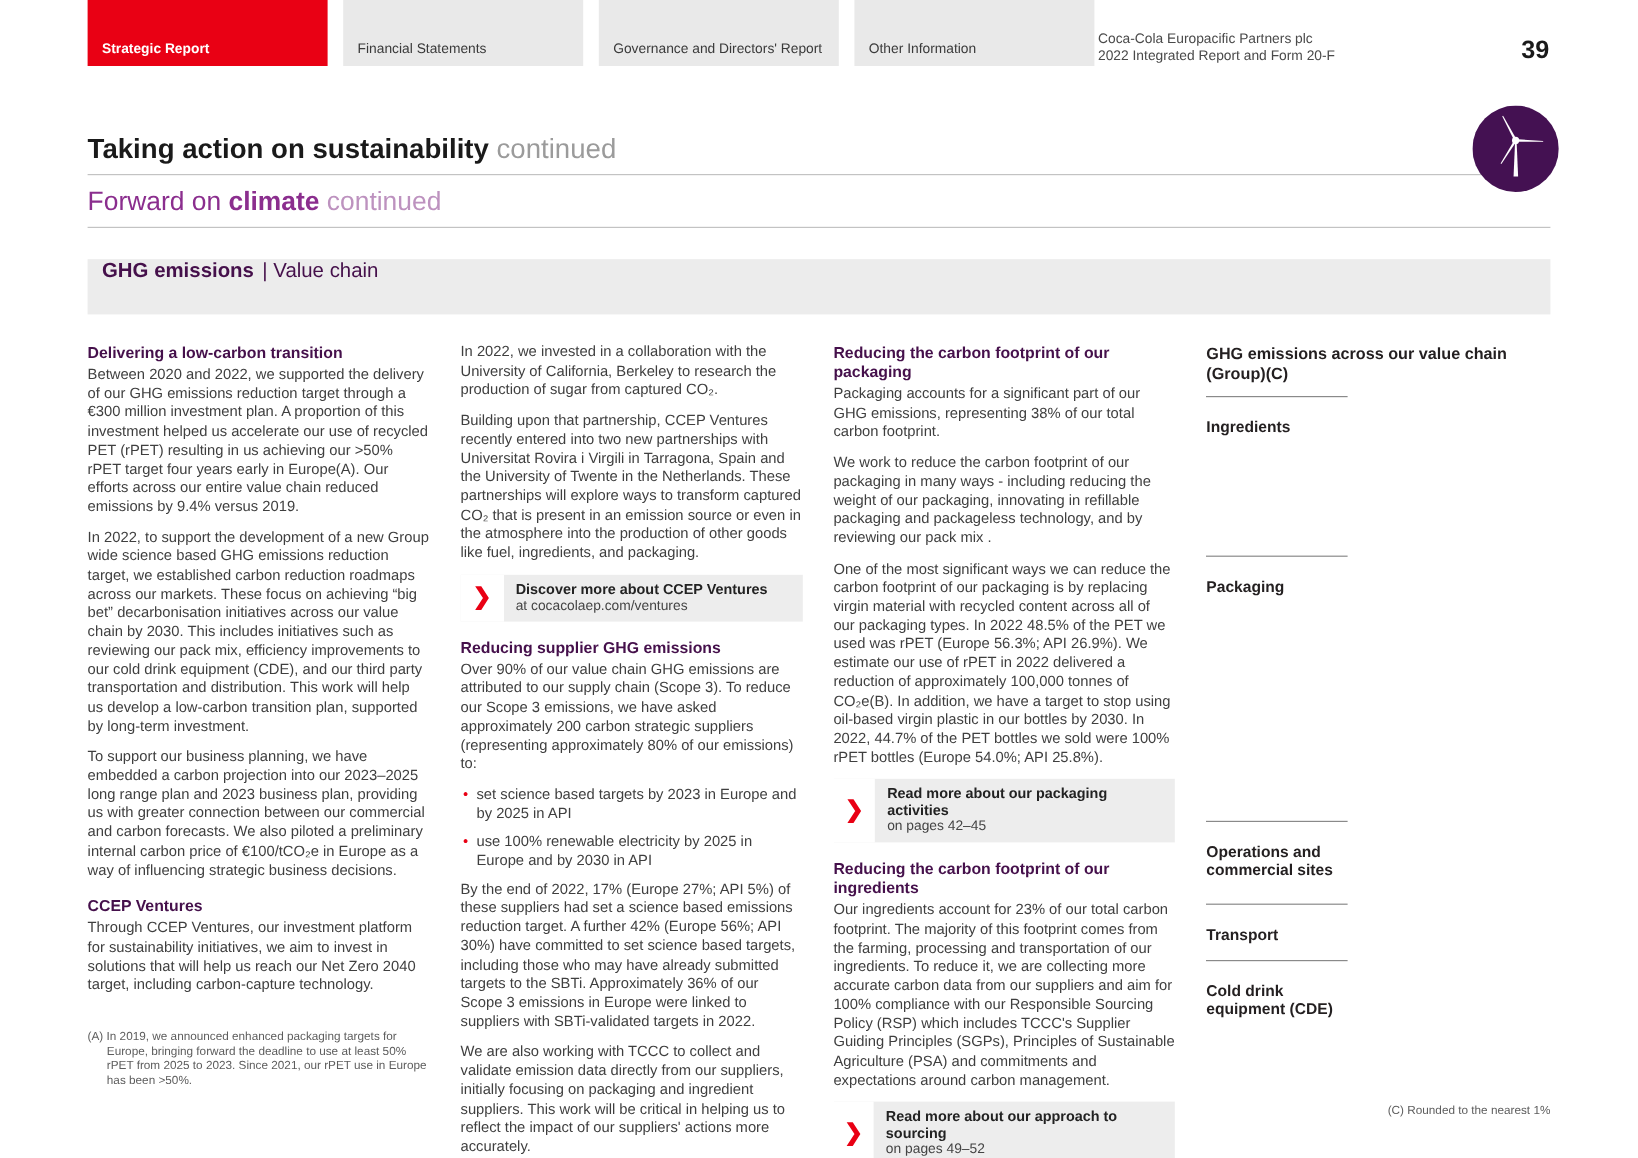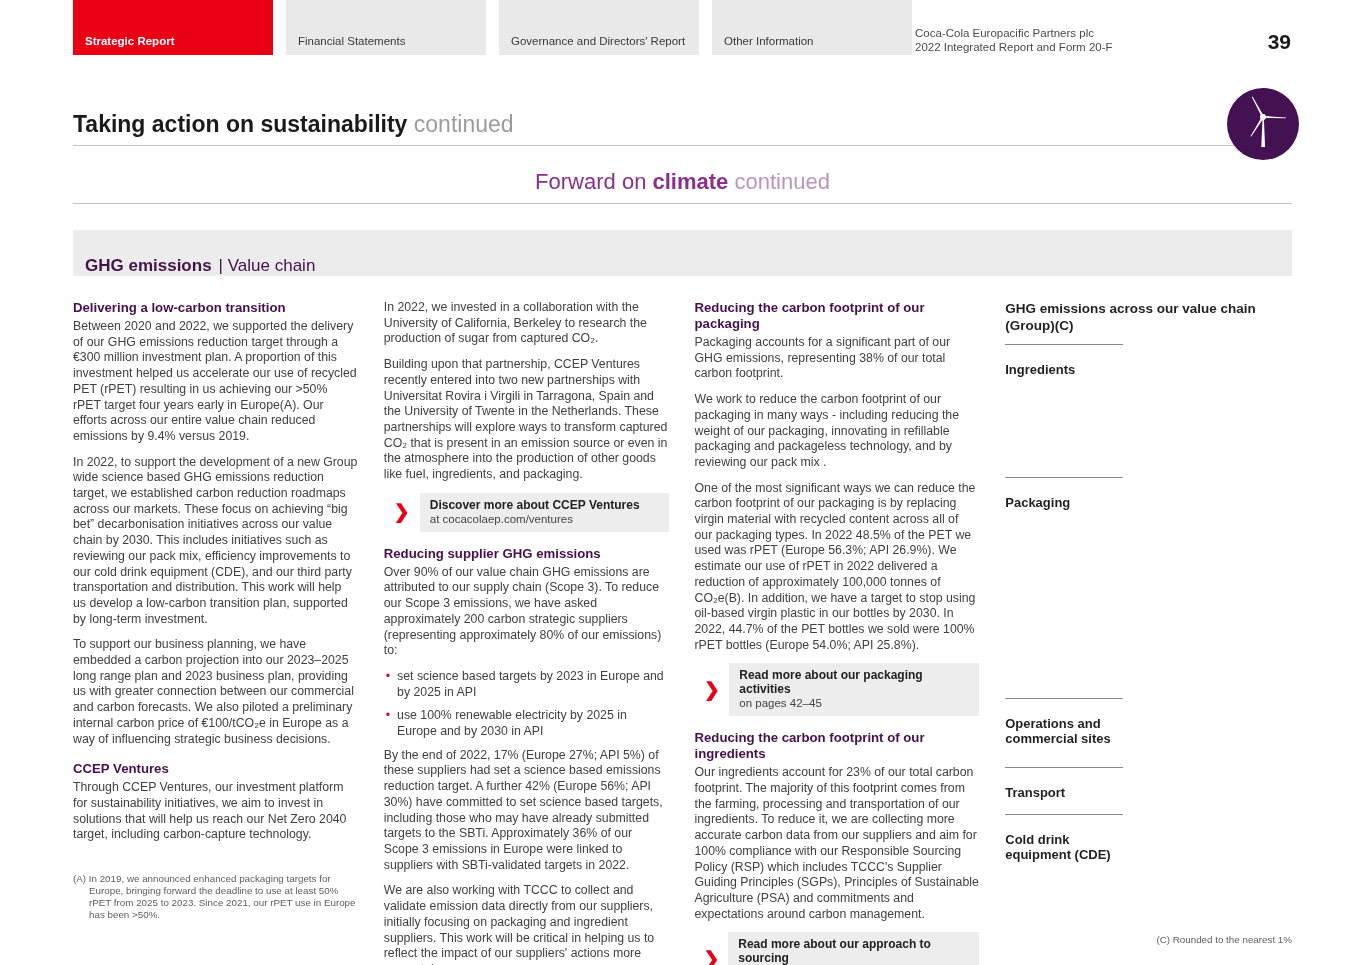--- a/index.html
+++ b/index.html
@@ -14,27 +14,27 @@
   .tab.active { background:#e90014; color:#fff; font-weight:bold; }
   .report-info { position:absolute; left:915px; top:26px; font-size:11.5px; line-height:14px; color:#4a4a4a; }
   .page-number { position:absolute; right:74px; top:30px; font-size:21px; font-weight:bold; color:#1a1a1a; }
 
   
   .content { position:absolute; left:73px; top:66px; width:1219px; }
   .title { font-size:23px; line-height:28px; color:#1a1a1a;margin-top:44px; }
   .title .t-main { font-weight:bold; }
   .title .t-cont { color:#9b9b9b; font-weight:normal; }
   .rule { border:none; border-top:1px solid #c3c3c3; margin-top:7px; }
-  .subtitle { margin-top:22px; font-size:22px; line-height:28px; color:#8b2e8e;text-align:center; }
+  .subtitle { margin-top:8px; font-size:22px; line-height:28px; color:#8b2e8e; }
   .subtitle .s-bold { font-weight:bold; }
   .subtitle .s-cont { color:#bd92bf; }
   .turbine { position:absolute; right:66px; top:88px; width:72px; height:72px; z-index:3; }
 
   
-  .banner { margin-top:26px; height:46px; background:#ececec; display:flex; align-items:flex-end; padding-left:12px;
+  .banner { margin-top:26px; height:46px; background:#ececec; display:flex; align-items:flex-start; padding-left:12px;
             font-size:17px; color:#45104b; }
   .banner .b-bold { font-weight:bold; }
   .banner .b-rest { margin-left:7px; }
 
   
   .columns { display:flex; margin-top:24px; gap:26px; }
   .col { width:285px; font-size:12.3px; line-height:15.7px; color:#3f3f3f; }
   .col.chart-col { width:287px; }
   .col h3 { font-size:13.2px; line-height:16px; color:#45104b; margin-bottom:3px; }
   .col h3.mt { margin-top:14px; }

